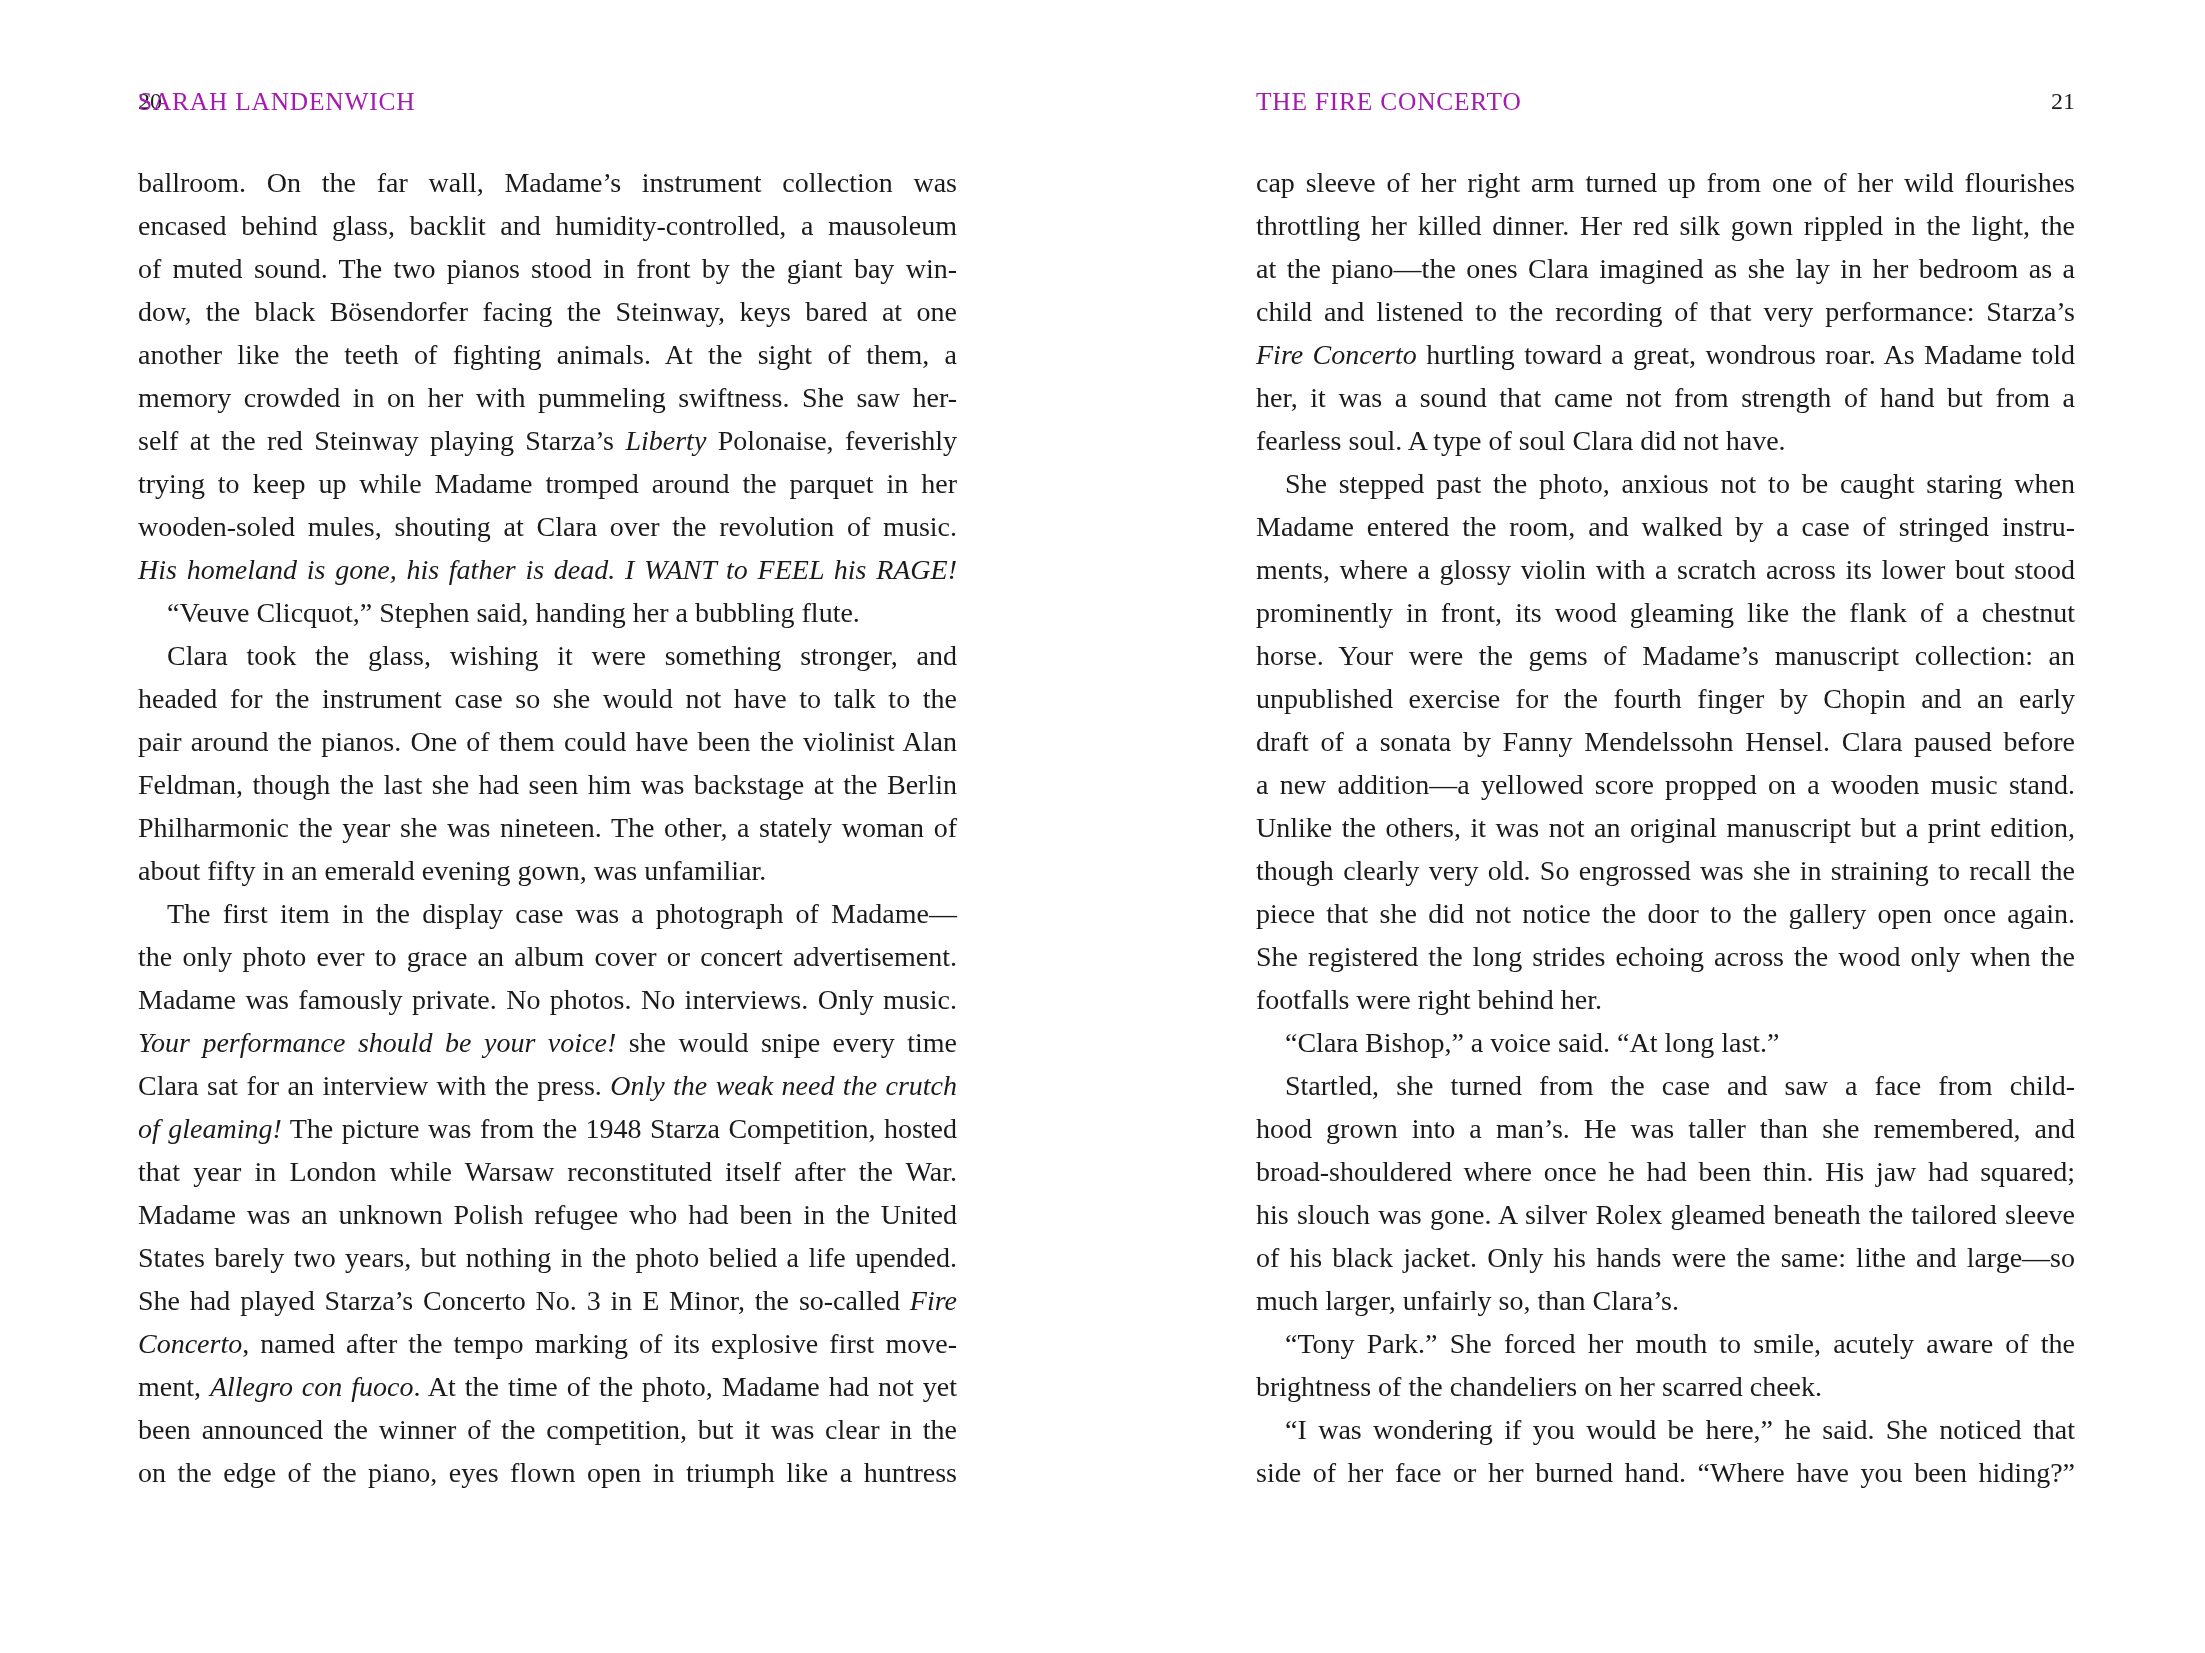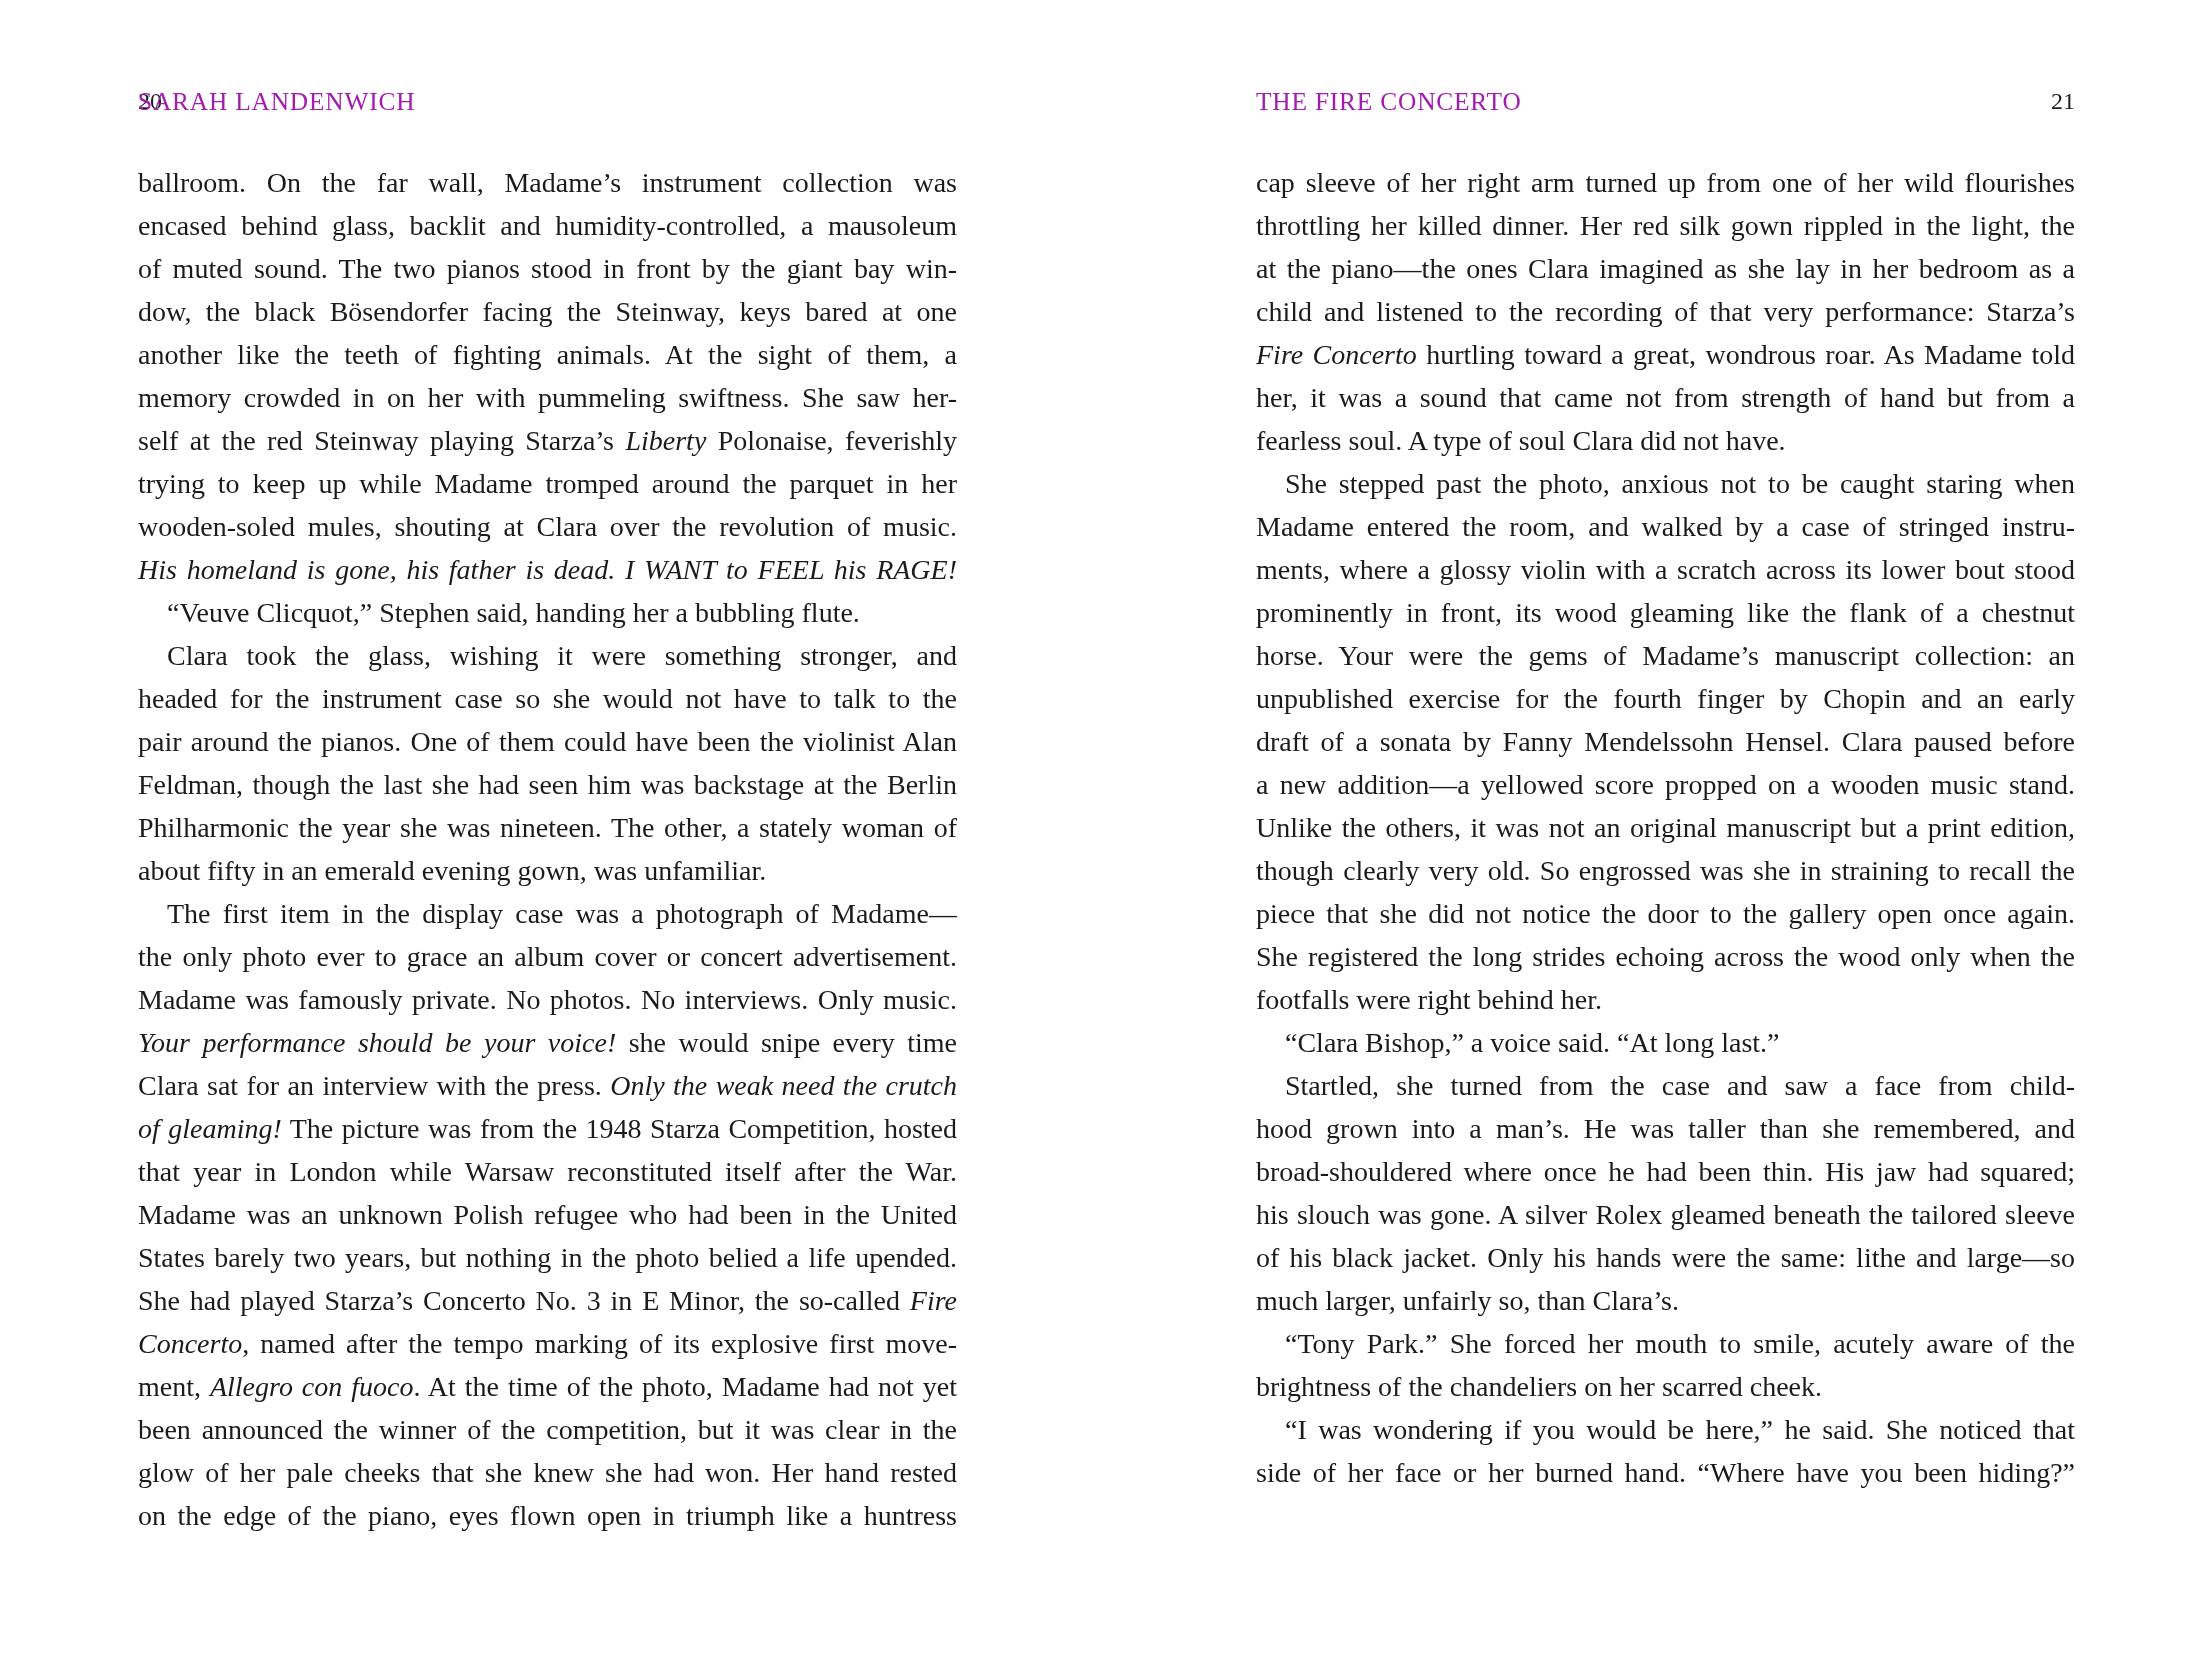--- a/index.html
+++ b/index.html
@@ -94,21 +94,20 @@
       <div class="line"><i>Your performance should be your voice!</i><span> she would snipe every time</span></div>
       <div class="line"><span>Clara sat for an interview with the press. </span><i>Only the weak need the crutch</i></div>
       <div class="line"><i>of gleaming!</i><span> The picture was from the 1948 Starza Competition, hosted</span></div>
       <div class="line"><span>that year in London while Warsaw reconstituted itself after the War.</span></div>
       <div class="line"><span>Madame was an unknown Polish refugee who had been in the United</span></div>
       <div class="line"><span>States barely two years, but nothing in the photo belied a life upended.</span></div>
       <div class="line"><span>She had played Starza’s Concerto No. 3 in E Minor, the so-called </span><i>Fire</i></div>
       <div class="line"><i>Concerto</i><span>, named after the tempo marking of its explosive first move-</span></div>
       <div class="line"><span>ment, </span><i>Allegro con fuoco</i><span>. At the time of the photo, Madame had not yet</span></div>
       <div class="line"><span>been announced the winner of the competition, but it was clear in the</span></div>
-      <div class="line"><span>glow of her pale cheeks that she knew she had won. Her hand rested</span></div>
       <div class="line"><span>on the edge of the piano, eyes flown open in triumph like a huntress</span></div>
     </div>
 </div>
 
 <div class="page" id="right-page">
   <div class="pagehead">
     <span class="runhead">THE FIRE CONCERTO</span>
     <span class="pagenum pn-right">21</span>
   </div>
   <div class="lines" id="right-lines">

